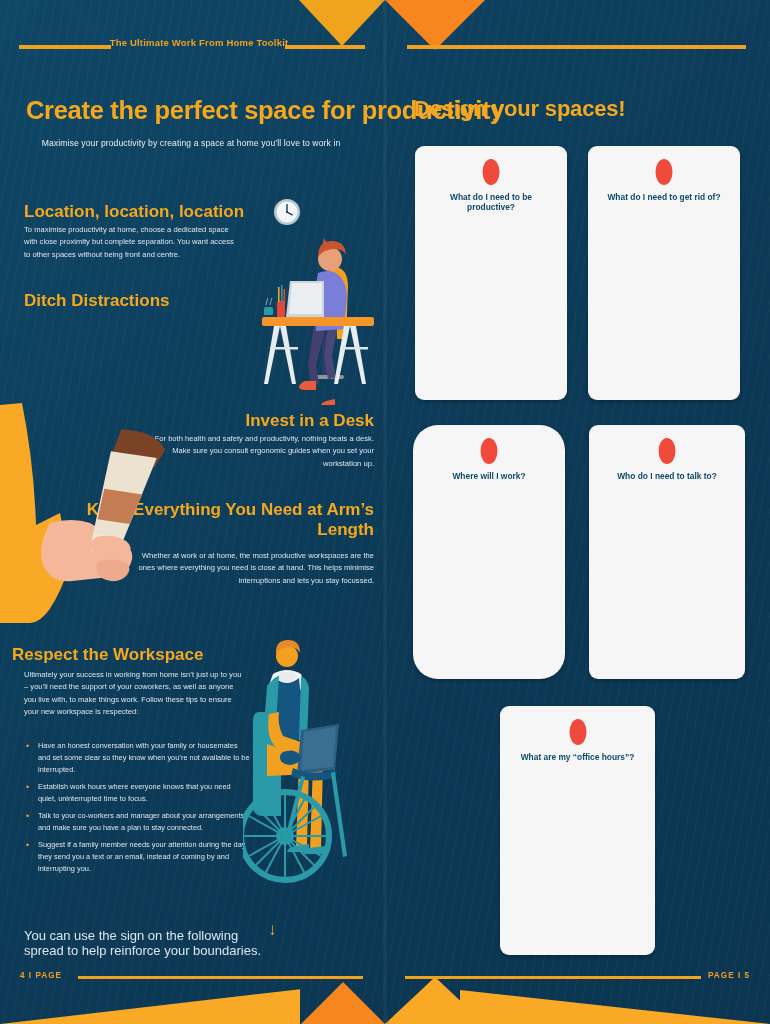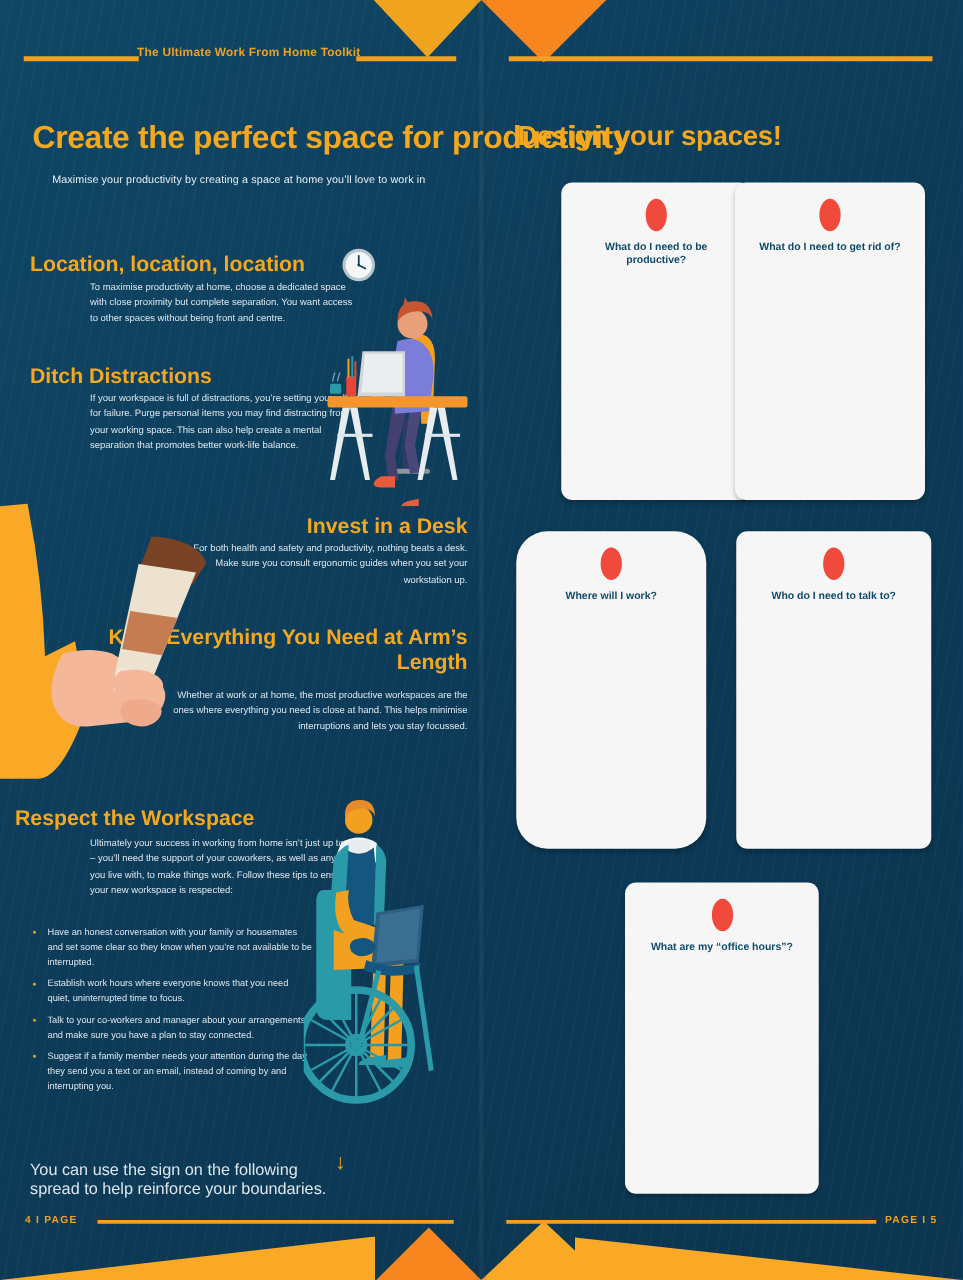--- a/index.html
+++ b/index.html
@@ -91,21 +91,21 @@
   }
   .subtitle {
     position: absolute; left: 26px; top: 138px; width: 330px;
     text-align: center;
     color: #e9eef2; font-size: 8.6px; letter-spacing: .1px;
   }
   .h2 {
     position: absolute; color: #f5a81d; font-size: 17px; font-weight: bold;
   }
   .body {
-    position: absolute; color: #dde6ec; font-size: 7.6px; line-height: 1.62; margin-left: 48px;
+    position: absolute; color: #dde6ec; font-size: 7.6px; line-height: 1.62;
   }
   .h2.right, .body.right { text-align: right; }
 
   #sec-loc-h   { left: 24px; top: 202px; }
   #sec-loc-b   { left: 24px; top: 224px; width: 212px; }
   #sec-ditch-h { left: 24px; top: 291px; }
   #sec-ditch-b { left: 24px; top: 313px; width: 218px; }
 
   #sec-desk-h  { right: 396px; top: 411px; }
   #sec-desk-b  { right: 396px; top: 433px; width: 222px; }
@@ -190,21 +190,20 @@
   <div class="hdr-rule hdr-left-line-b"></div>
   <div class="hdr-rule hdr-right-line"></div>
 
   <div class="h1">Create the perfect space for productivity</div>
   <div class="subtitle">Maximise your productivity by creating a space at home you’ll love to work in</div>
 
   <div class="h2" id="sec-loc-h">Location, location, location</div>
   <div class="body" id="sec-loc-b">To maximise productivity at home, choose a dedicated space with close proximity but complete separation. You want access to other spaces without being front and centre.</div>
 
   <div class="h2" id="sec-ditch-h">Ditch Distractions</div>
-  <div class="body" id="sec-ditch-b">If your workspace is full of distractions, you’re setting yourself up for failure. Purge personal items you may find distracting from your working space. This can also help create a mental separation that promotes better work-life balance.</div>
 
   <div class="h2 right" id="sec-desk-h">Invest in a Desk</div>
   <div class="body right" id="sec-desk-b">For both health and safety and productivity, nothing beats a desk. Make sure you consult ergonomic guides when you set your workstation up.</div>
 
   <div class="h2 right" id="sec-keep-h">Keep Everything You Need at Arm’s Length</div>
   <div class="body right" id="sec-keep-b">Whether at work or at home, the most productive workspaces are the ones where everything you need is close at hand. This helps minimise interruptions and lets you stay focussed.</div>
 
   <div class="h2" id="sec-resp-h">Respect the Workspace</div>
   <div class="body" id="sec-resp-b">Ultimately your success in working from home isn’t just up to you – you’ll need the support of your coworkers, as well as anyone you live with, to make things work. Follow these tips to ensure your new workspace is respected:</div>
 
@@ -325,21 +324,21 @@
       <line x1="6" y1="176" x2="78" y2="216"></line>
       <line x1="78" y1="176" x2="6" y2="216"></line>
     </g>
 
     <path d="M58 136 l-14 54 4 1 14 -54 z" fill="#2a9aa8"></path>
     <path d="M92 132 l12 84 -4 1 -12 -84 z" fill="#2a9aa8"></path>
   </svg>
 
   <div class="h1-right">Design your spaces!</div>
 
-  <div class="card" style="left:415px; top:146px; width:152px; height:254px;margin-left:34px;">
+  <div class="card" style="left:415px; top:146px; width:152px; height:254px;">
     <div class="pin"></div>
     <div class="card-label">What do I need to be productive?</div>
   </div>
 
   <div class="card" style="left:588px; top:146px; width:152px; height:254px;">
     <div class="pin"></div>
     <div class="card-label">What do I need to get rid of?</div>
   </div>
 
   <div class="card" style="left:413px; top:425px; width:152px; height:254px;border-radius:25px;">

